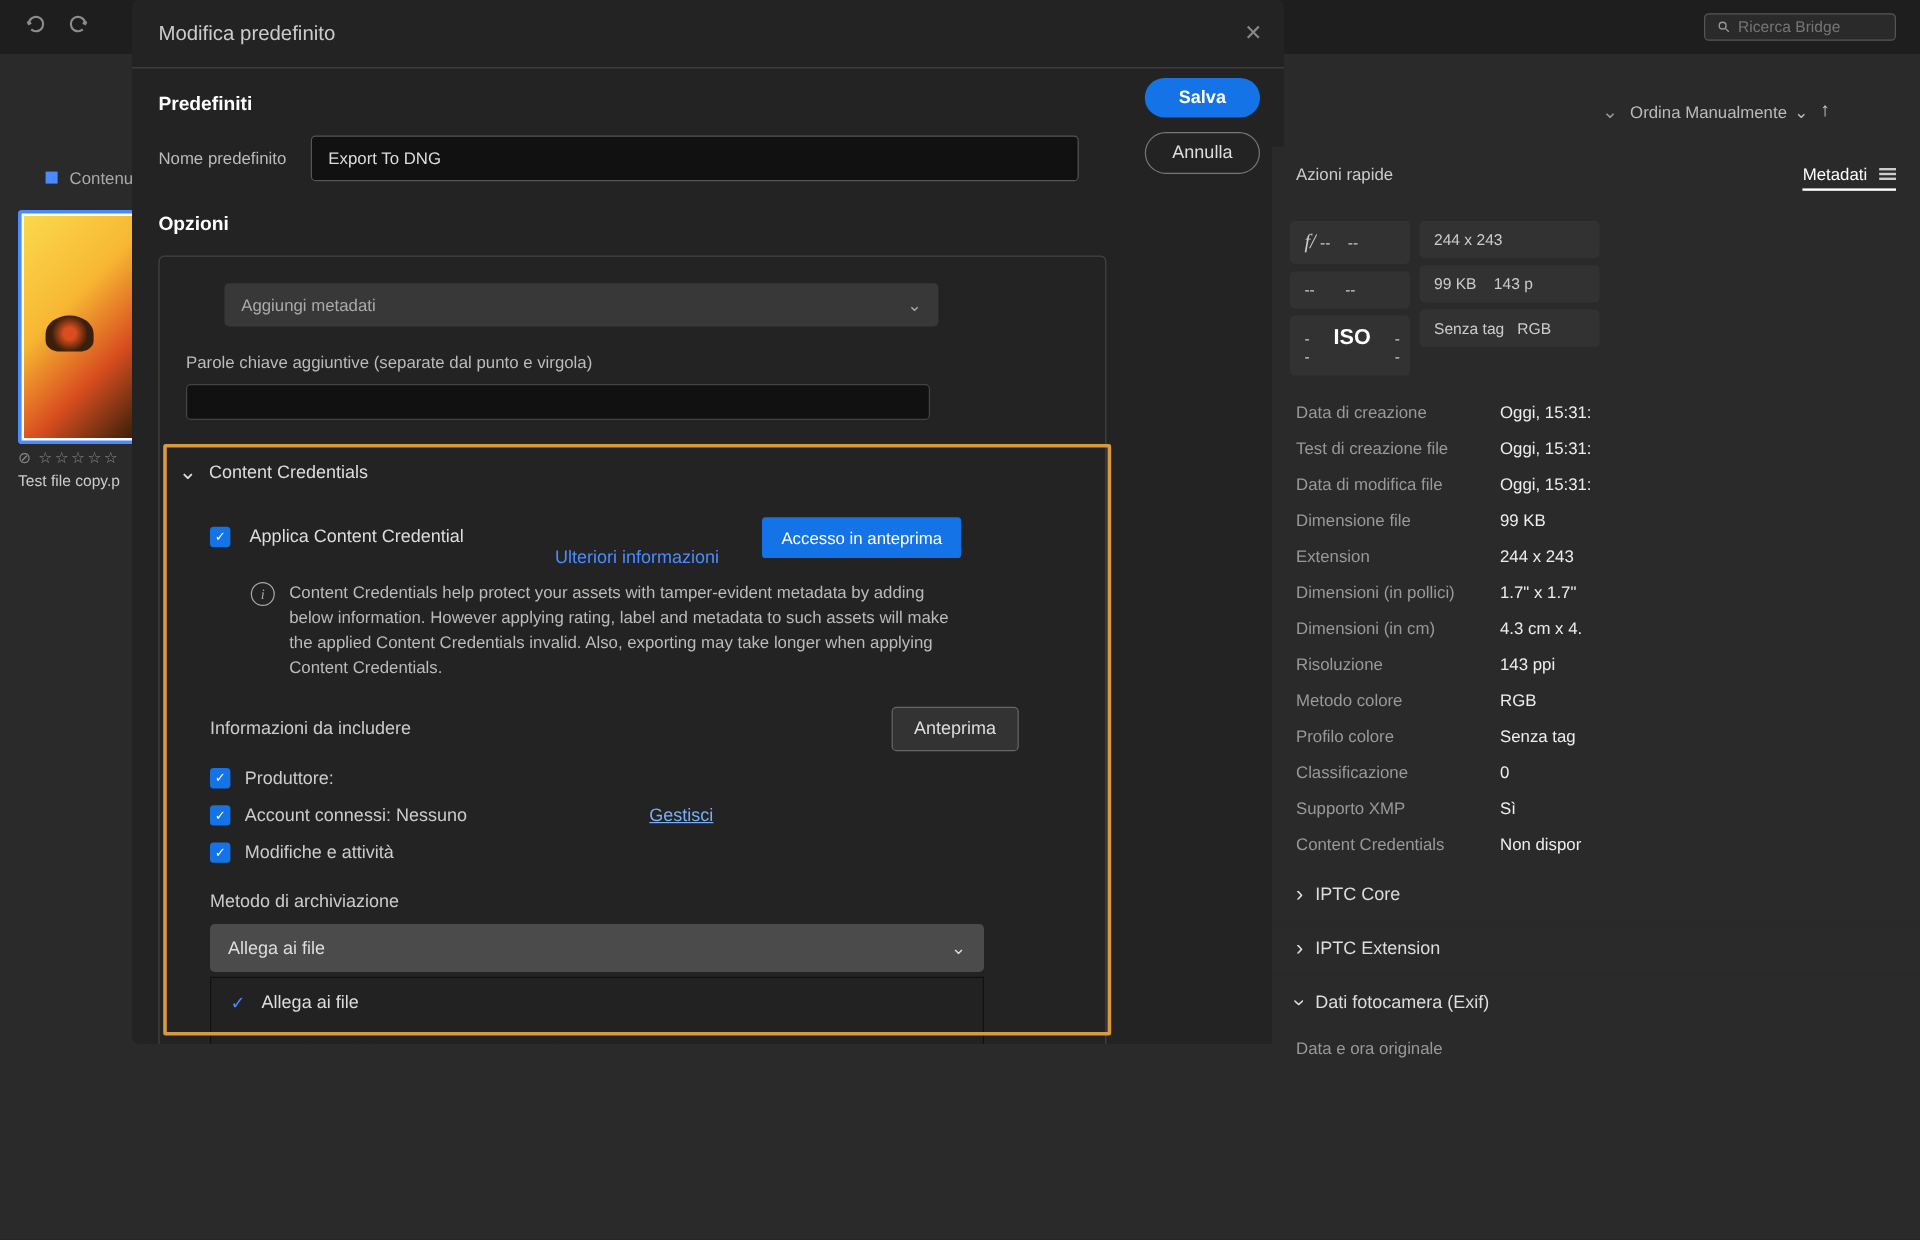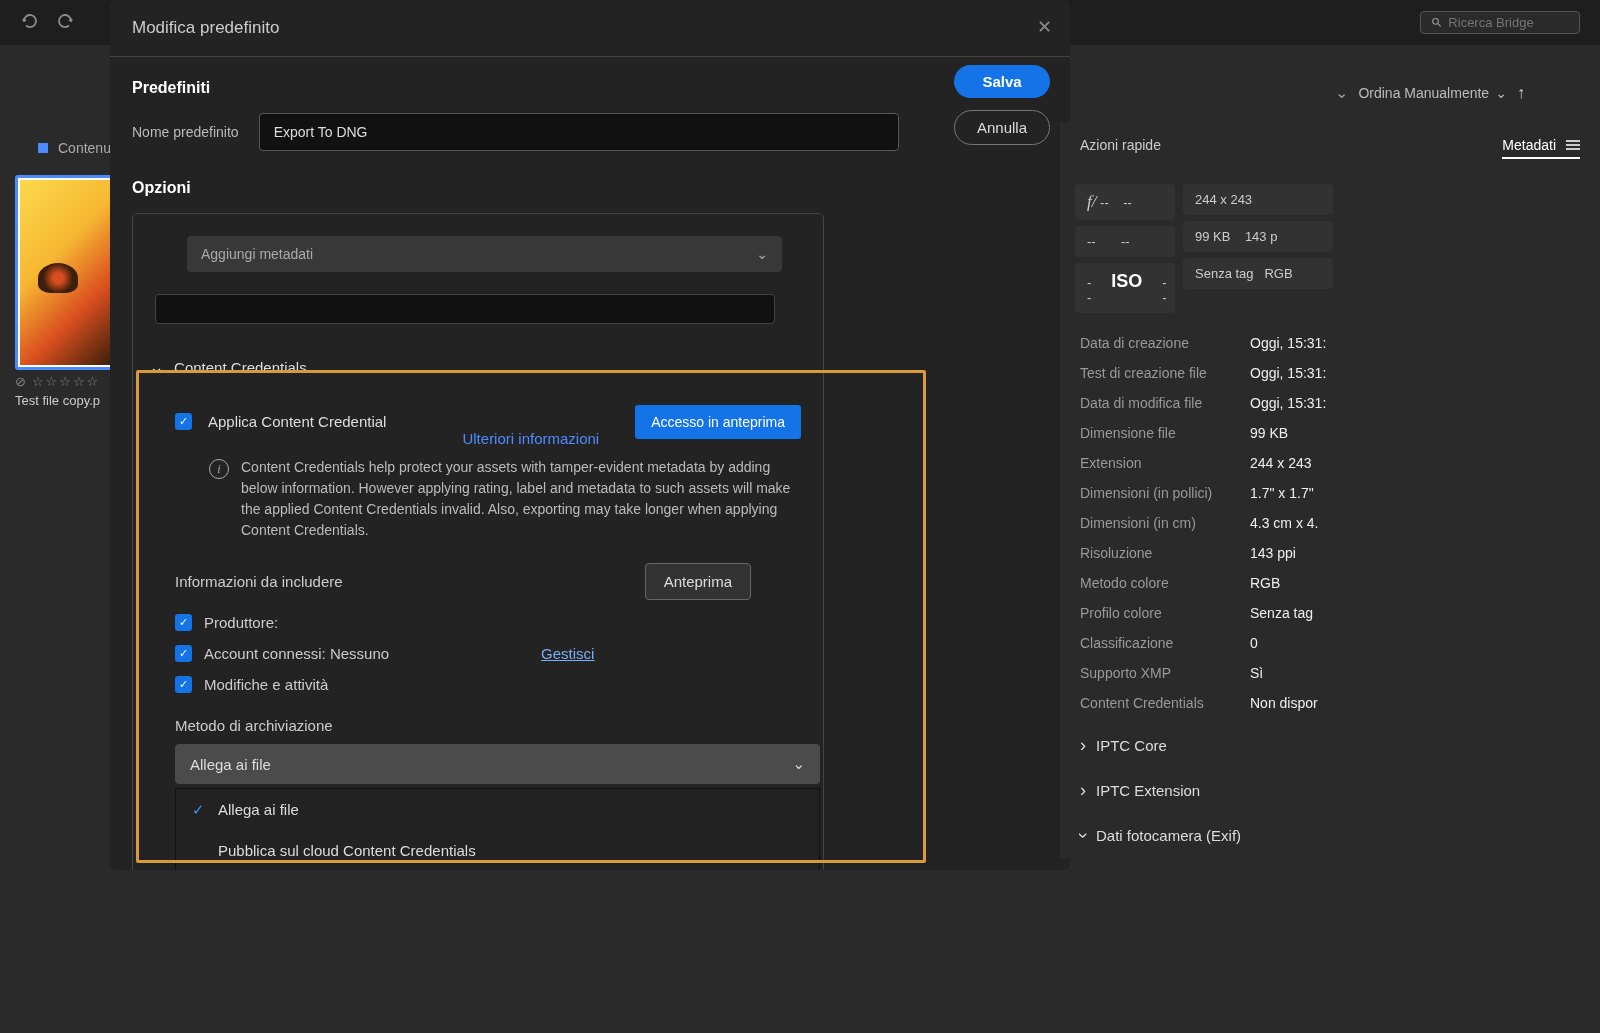--- a/index.html
+++ b/index.html
@@ -37,21 +37,21 @@
 .modal-body { padding: 22px; }
 .section-title { font-size: 16px; font-weight: 600; color: #fff; margin-bottom: 16px; }
 .predef-row { display: flex; align-items: center; gap: 20px; margin-bottom: 28px; }
 .predef-row label { font-size: 14px; color: #bbb; white-space: nowrap; }
 .text-input { flex: 1; background: #111; border: 1px solid #555; border-radius: 4px; padding: 10px 14px; color: #ddd; font-size: 14px; }
 
 .action-btns { position: absolute; right: 20px; top: 65px; display: flex; flex-direction: column; gap: 12px; }
 .btn-save { background: #1473e6; color: #fff; border: none; border-radius: 18px; padding: 8px 26px; font-size: 15px; font-weight: 600; cursor: pointer; }
 .btn-cancel { background: transparent; color: #ddd; border: 1px solid #777; border-radius: 18px; padding: 8px 22px; font-size: 15px; cursor: pointer; }
 
-.opts-box { border: 1px solid #444; border-radius: 5px; padding: 22px; width: 692px; position: relative; }
+.opts-box { border: 1px solid #444; border-radius: 5px; padding: 22px; width: 790px; position: relative; }
 .metadata-dd { width: 595px; margin-left: 32px; background: #383838; border-radius: 4px; padding: 10px 14px; color: #aaa; font-size: 14px; display: flex; justify-content: space-between; align-items: center; margin-bottom: 22px; }
 .kw-label { margin-left: 0; color: #bbb; font-size: 14px; margin-bottom: 10px; }
 .kw-input { width: 620px; background: #111; border: 1px solid #444; border-radius: 4px; padding: 14px; margin-bottom: 10px; }
 
 
 .cc-highlight { border: 3px solid #d89a3e; position: absolute; left: 136px; top: 370px; width: 790px; height: 493px; border-radius: 2px; pointer-events: none; z-index: 5; }
 .cc-section { padding-top: 22px; }
 .cc-header { display: flex; align-items: center; gap: 10px; font-size: 15px; color: #ddd; margin-bottom: 18px; margin-left: -6px; }
 .cc-row1 { display: flex; align-items: center; gap: 16px; margin-left: 20px; margin-bottom: 10px; }
 .checkbox { width: 17px; height: 17px; background: #1473e6; border-radius: 3px; display: inline-flex; align-items: center; justify-content: center; color: #fff; font-size: 11px; flex-shrink: 0; }
@@ -169,20 +169,21 @@
       <button class="btn-save">Salva</button>
       <button class="btn-cancel">Annulla</button>
     </div>
 
     <div class="section-title">Opzioni</div>
     <div class="opts-box">
       <div class="metadata-dd">
         <span>Aggiungi metadati</span>
         <span>⌄</span>
       </div>
+      <div class="kw-label">Parole chiave aggiuntive (separate dal punto e virgola)</div>
       <div class="kw-input"></div>
 
       <div class="cc-section">
         <div class="cc-header">
           <span style="font-size:18px;">⌄</span>
           <span>Content Credentials</span>
         </div>
         <div class="cc-row1">
           <span class="checkbox">✓</span>
           <span class="cc-apply-label">Applica Content Credential</span>
@@ -313,13 +314,17 @@
       <span>IPTC Core</span>
     </div>
   <div class="section-hdr">
       <span class="chev-right"></span>
       <span>IPTC Extension</span>
     </div>
   <div class="section-hdr">
       <span class="chev-dn"></span>
       <span>Dati fotocamera (Exif)</span>
     </div>
+  <div class="meta-item">
+      <span class="k">Data e ora originale</span>
+      <span class="v"></span>
+    </div>
 </div>
 
 </body></html>

